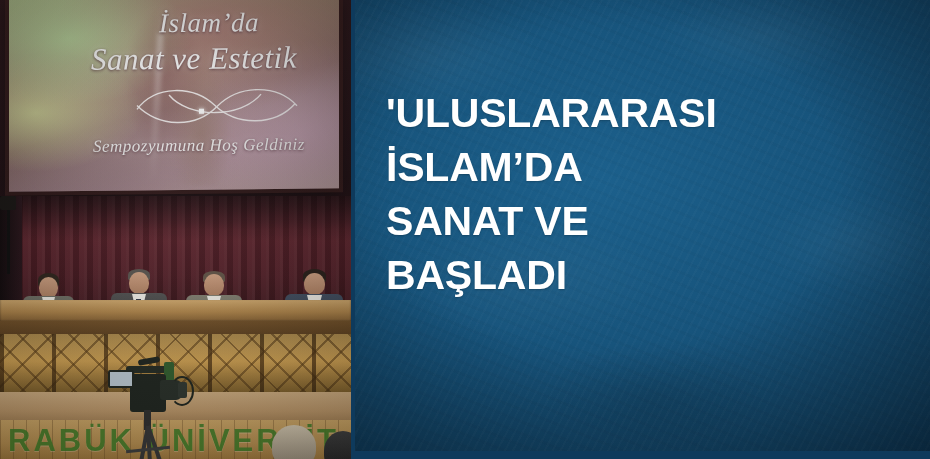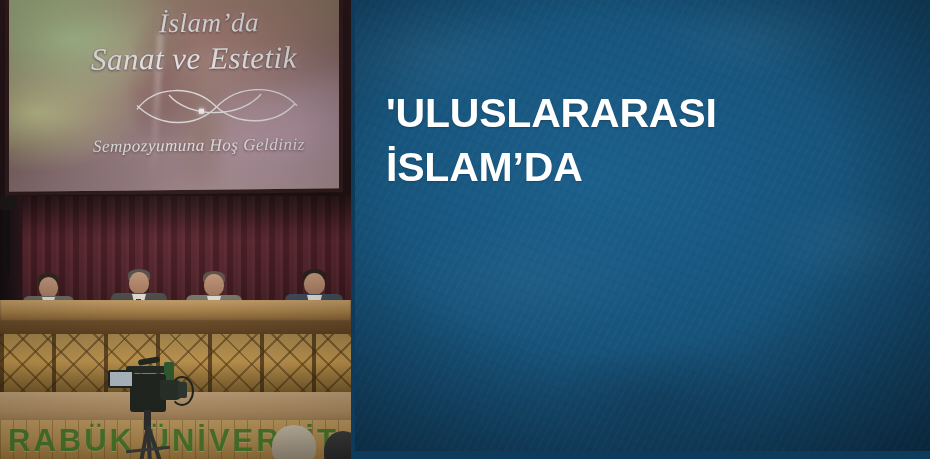--- a/index.html
+++ b/index.html
@@ -403,16 +403,18 @@
   </div>
 
   <div id="headline-panel">
     <div class="tex1"></div>
     <div class="tex2"></div>
     <div class="tex3"></div>
 
     <div id="headline">
       <span class="hl-line">'ULUSLARARASI</span>
       <span class="hl-line">İSLAM’DA</span>
+      <span class="hl-line">SANAT VE</span>
+      <span class="hl-line">BAŞLADI</span>
     </div>
   </div>
 
 </div>
 
 </body></html>

